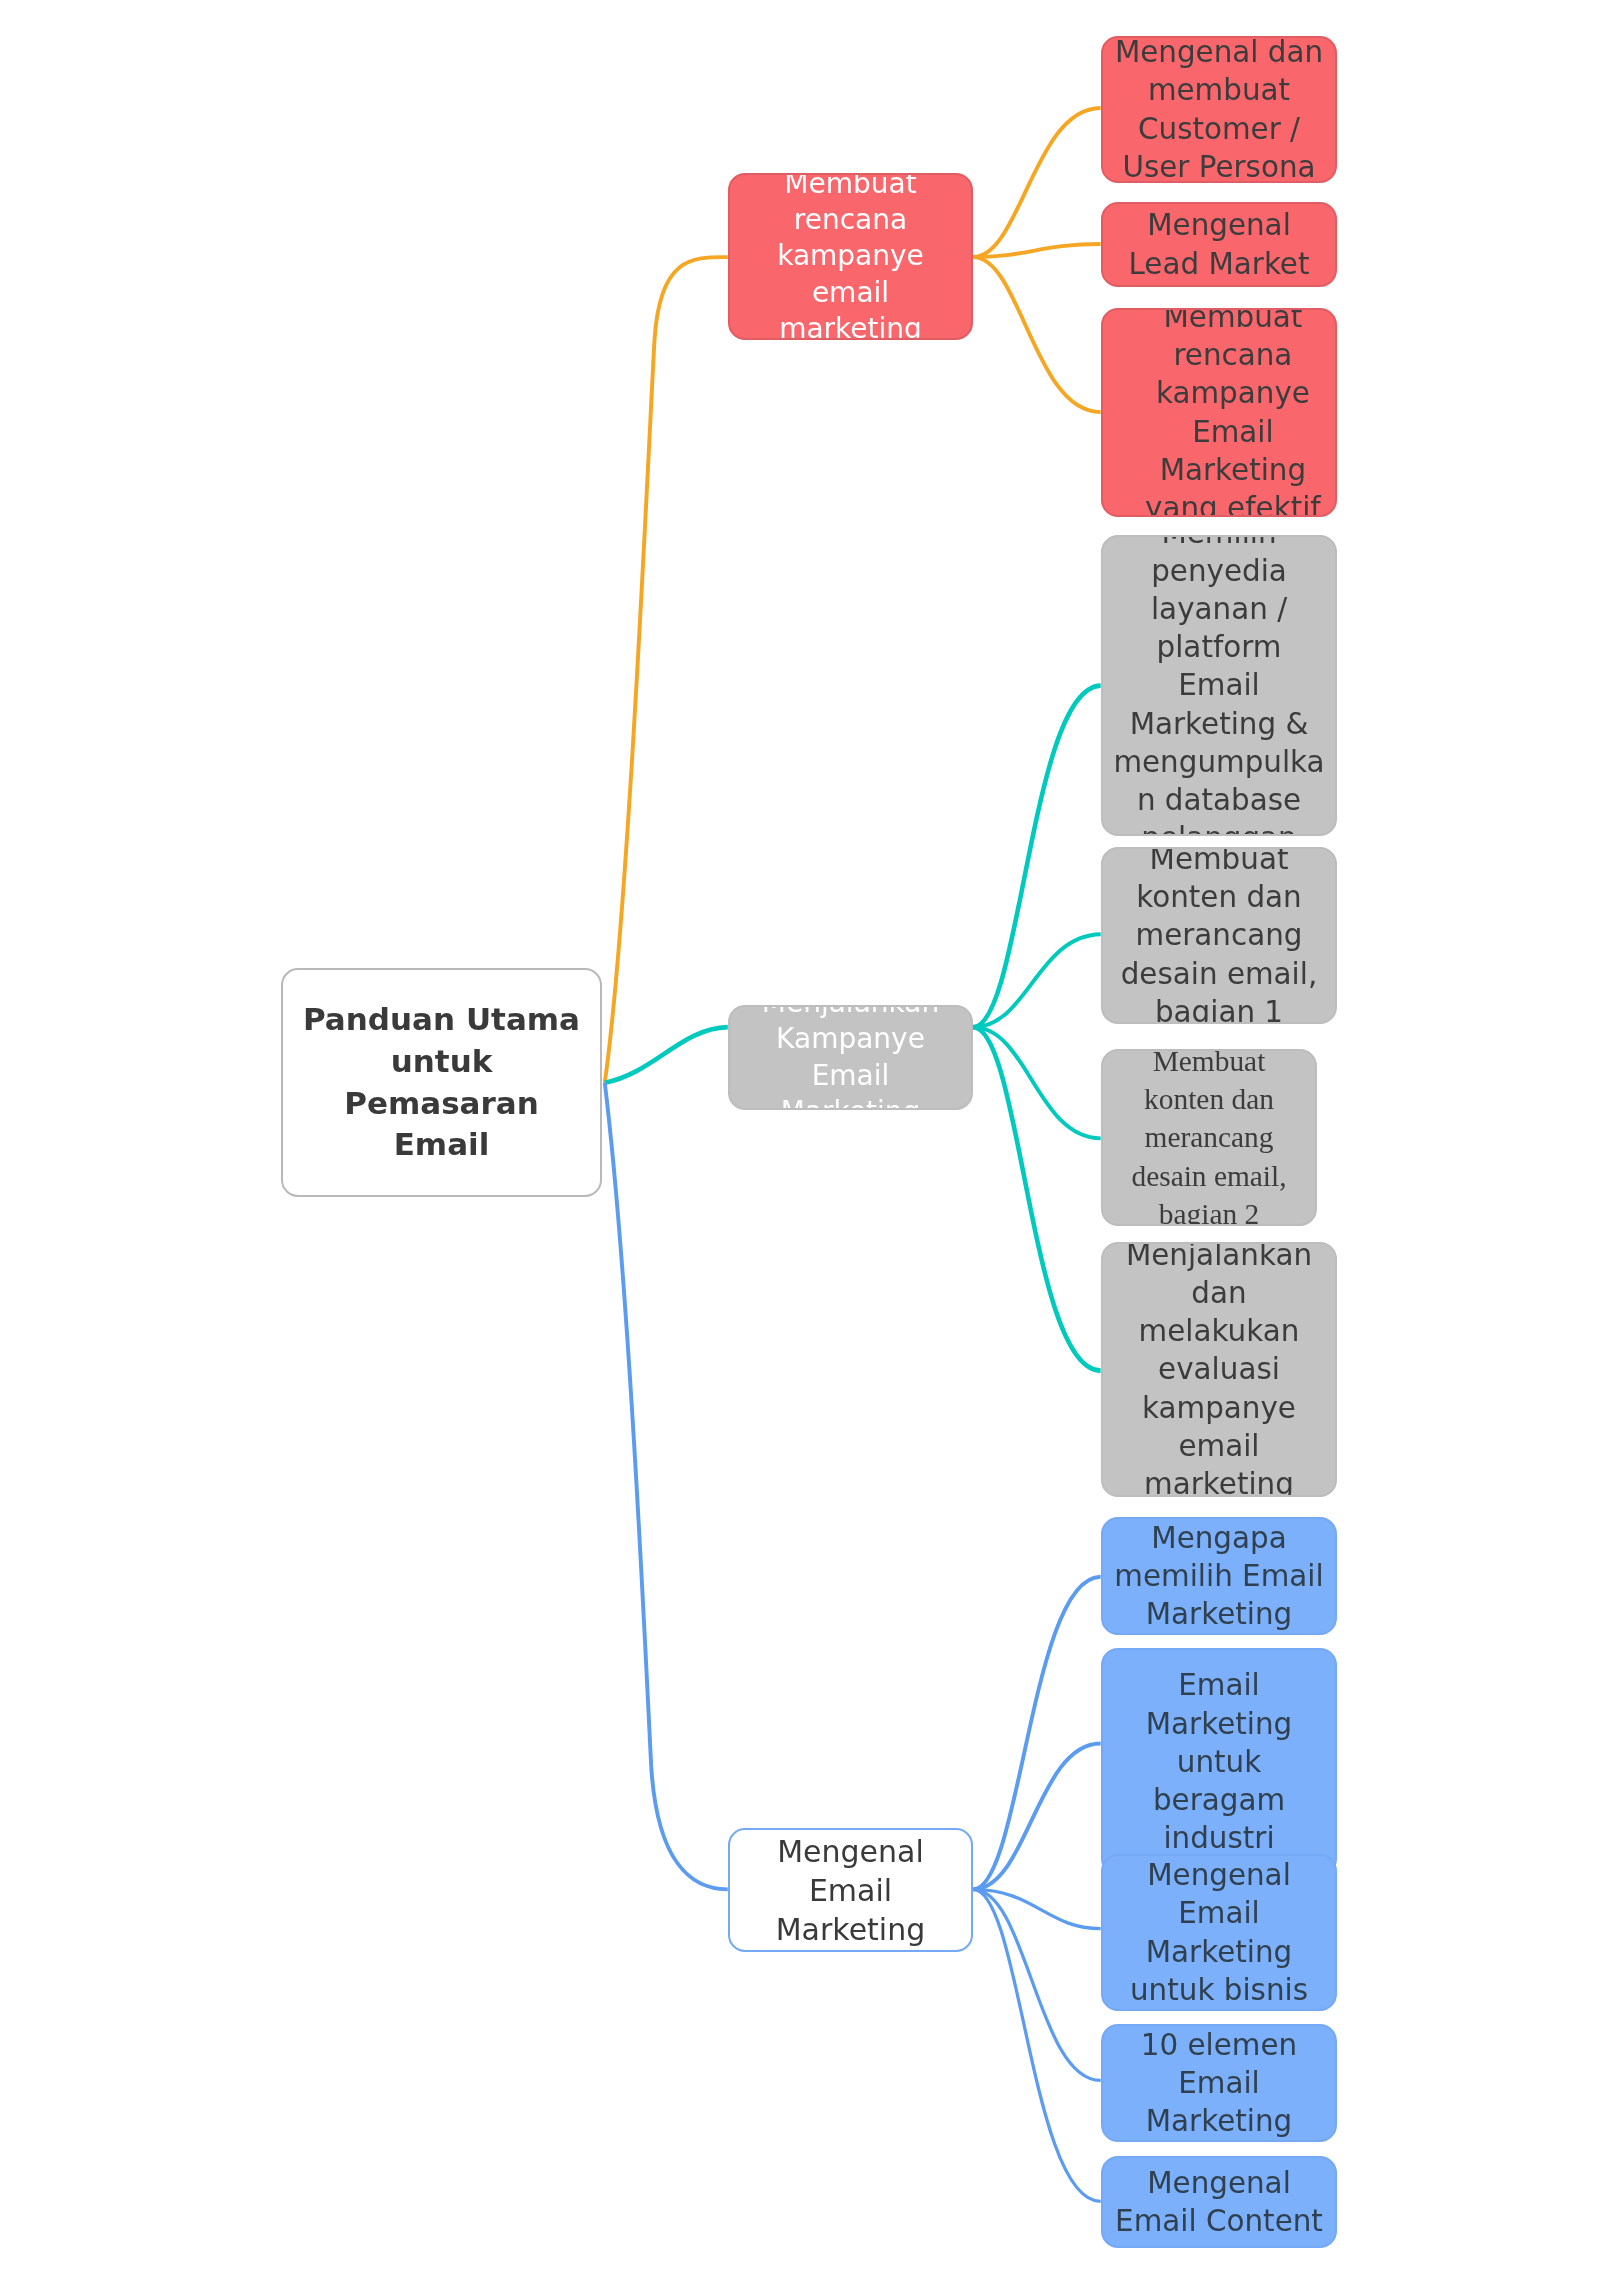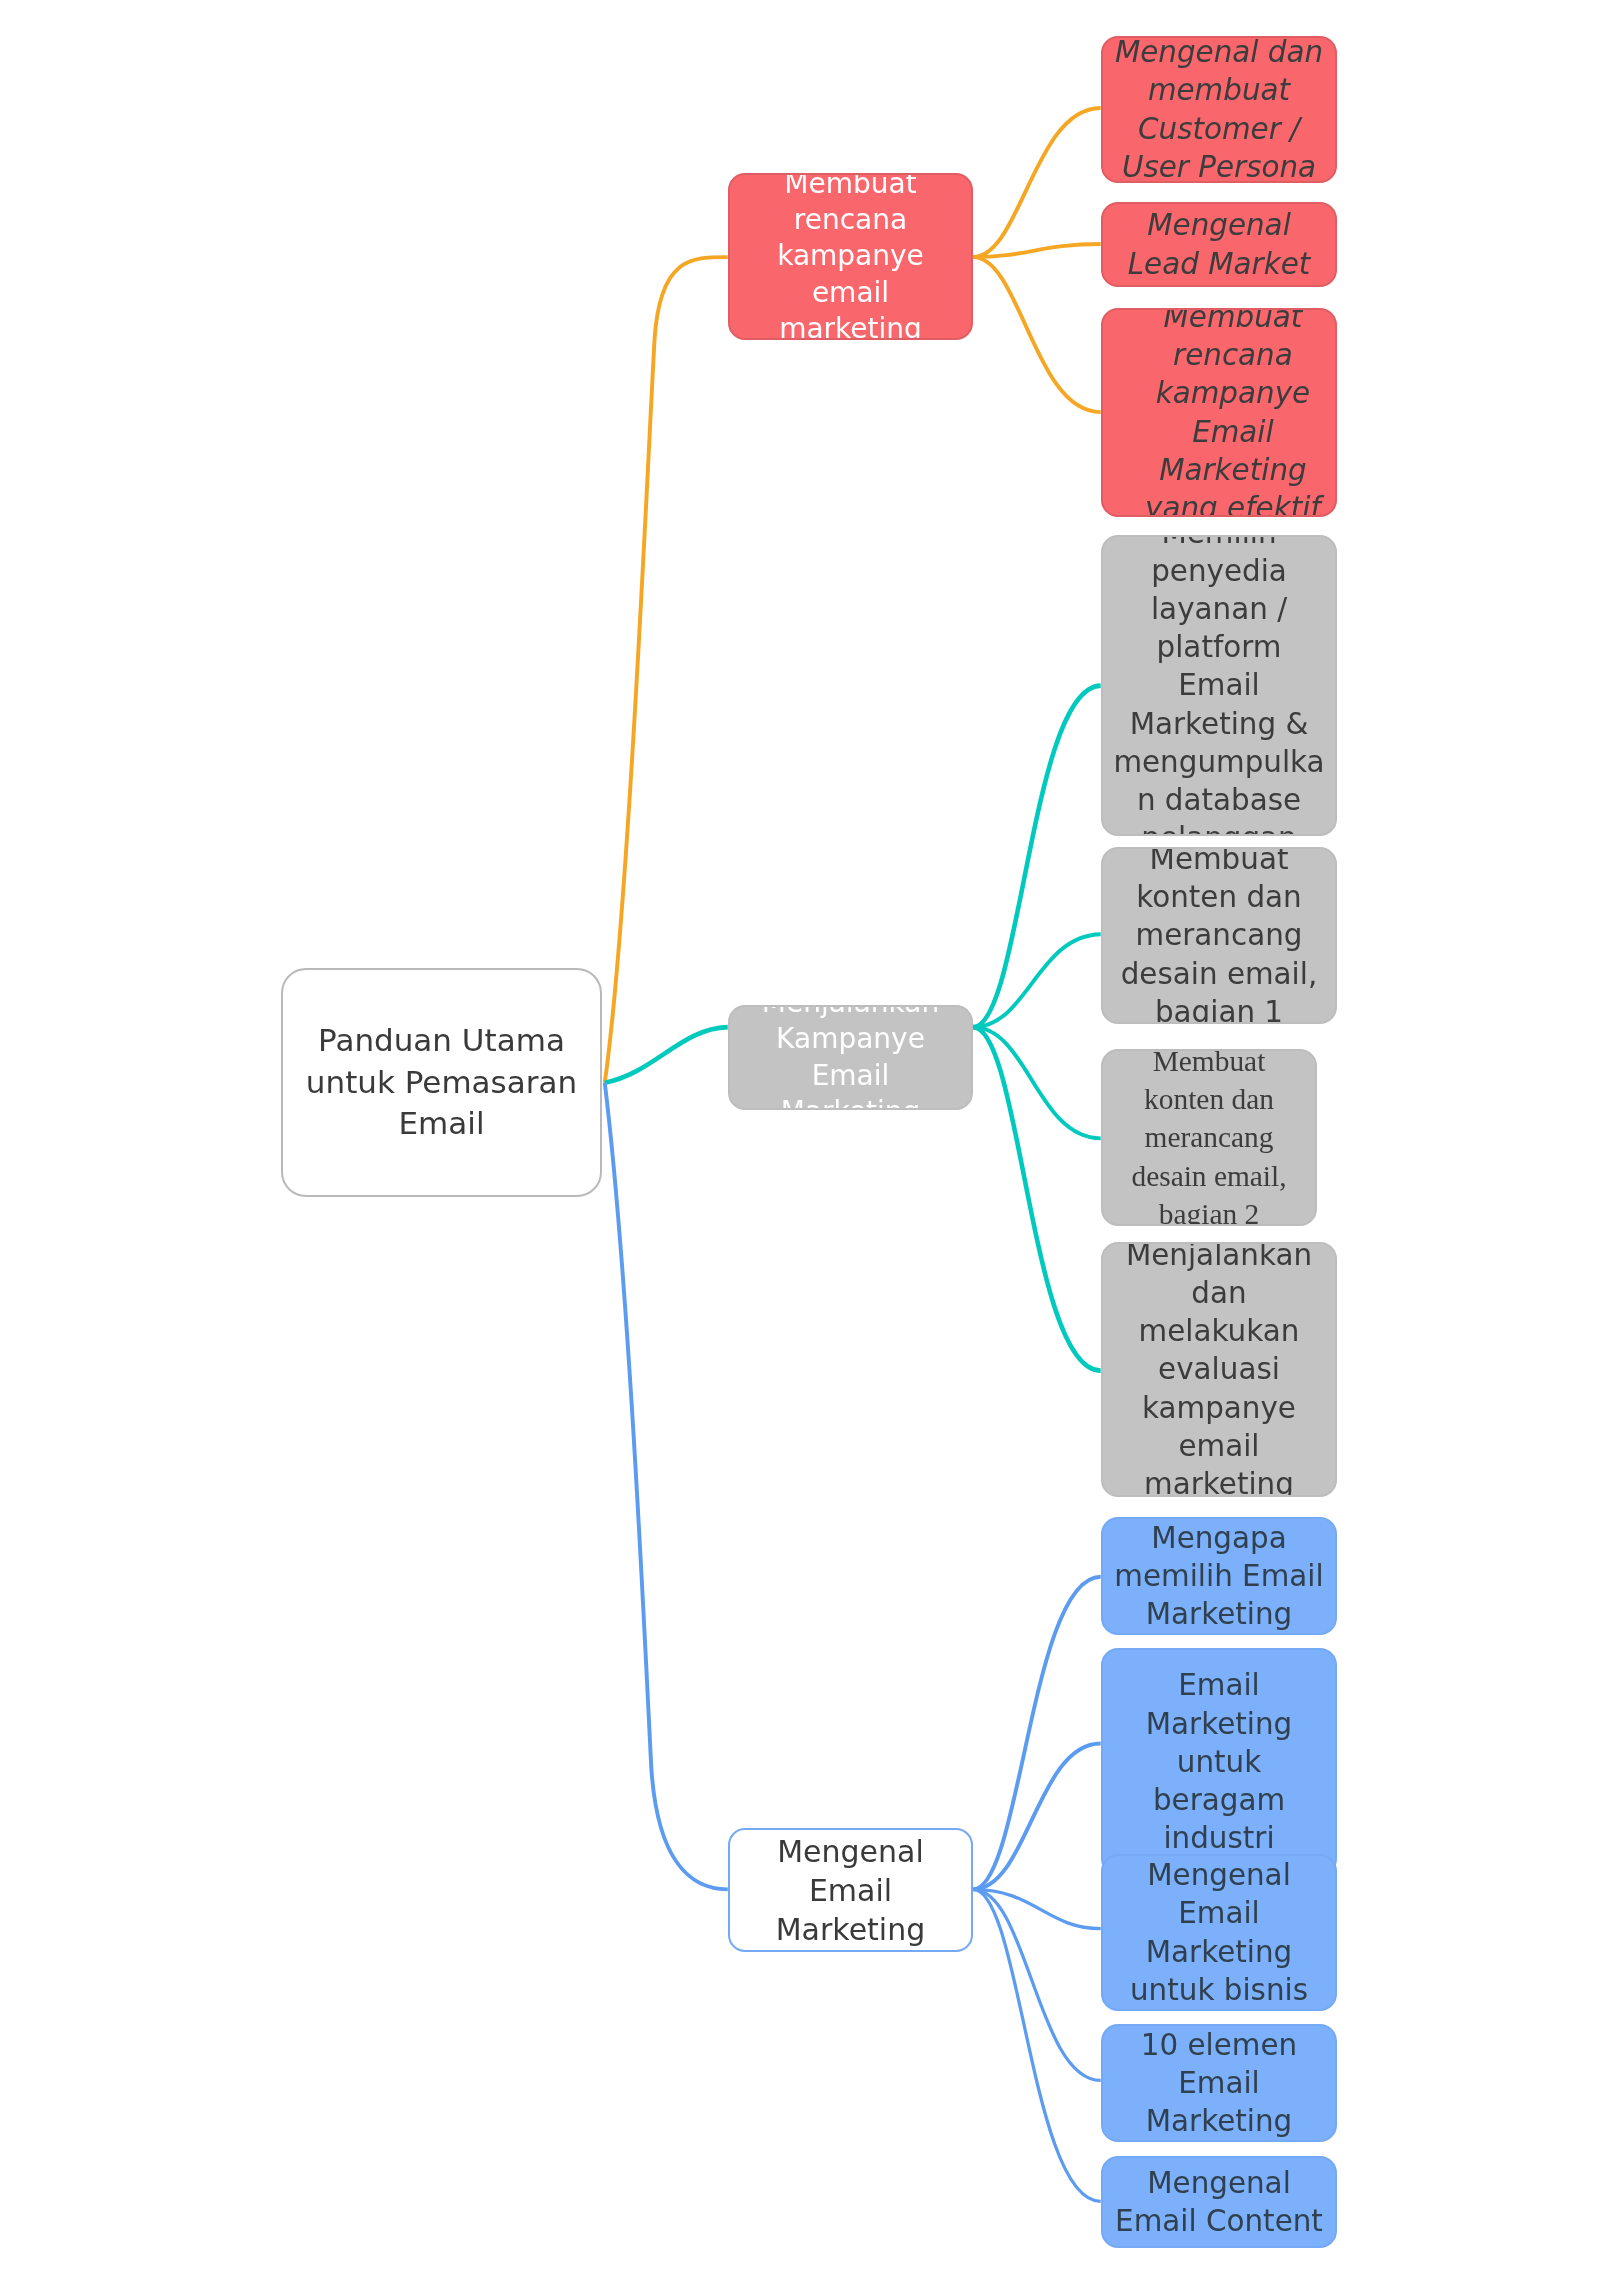--- a/index.html
+++ b/index.html
@@ -34,23 +34,23 @@
     line-height: 1.30;
     padding: 3.9px 9.2px;
     overflow: hidden;
     word-break: break-word;
   }
   
   .node.root {
     background: #ffffff;
     border: 2px solid #b9b9b9;
     color: #3a3a3a;
-    font-weight: normal;
+    font-weight: bold;
     font-size: 31px;
-    border-radius: 25px;
+    border-radius: 17px;
     line-height: 1.34;
   }
   
   .node.branch-red {
     background: #f9676d;
     border: 2px solid #e05d63;
     color: #ffffff;
     font-size: 28px;
   }
   .node.branch-gray {
@@ -64,21 +64,20 @@
     border: 2px solid #74a9f5;
     color: #3a3a3a;
     font-size: 30px;
   }
   
   .node.leaf-red {
     background: #f9676d;
     border: 2px solid #e05d63;
     color: #3c3c3c;
     font-size: 29.4px;
-    font-style: italic;
   }
   .node.leaf-gray {
     background: #c3c3c3;
     border: 2px solid #bdbdbd;
     color: #3c3c3c;
     font-size: 29.4px;
   }
   .node.leaf-blue {
     background: #7cb0fb;
     border: 2px solid #74a9f5;

